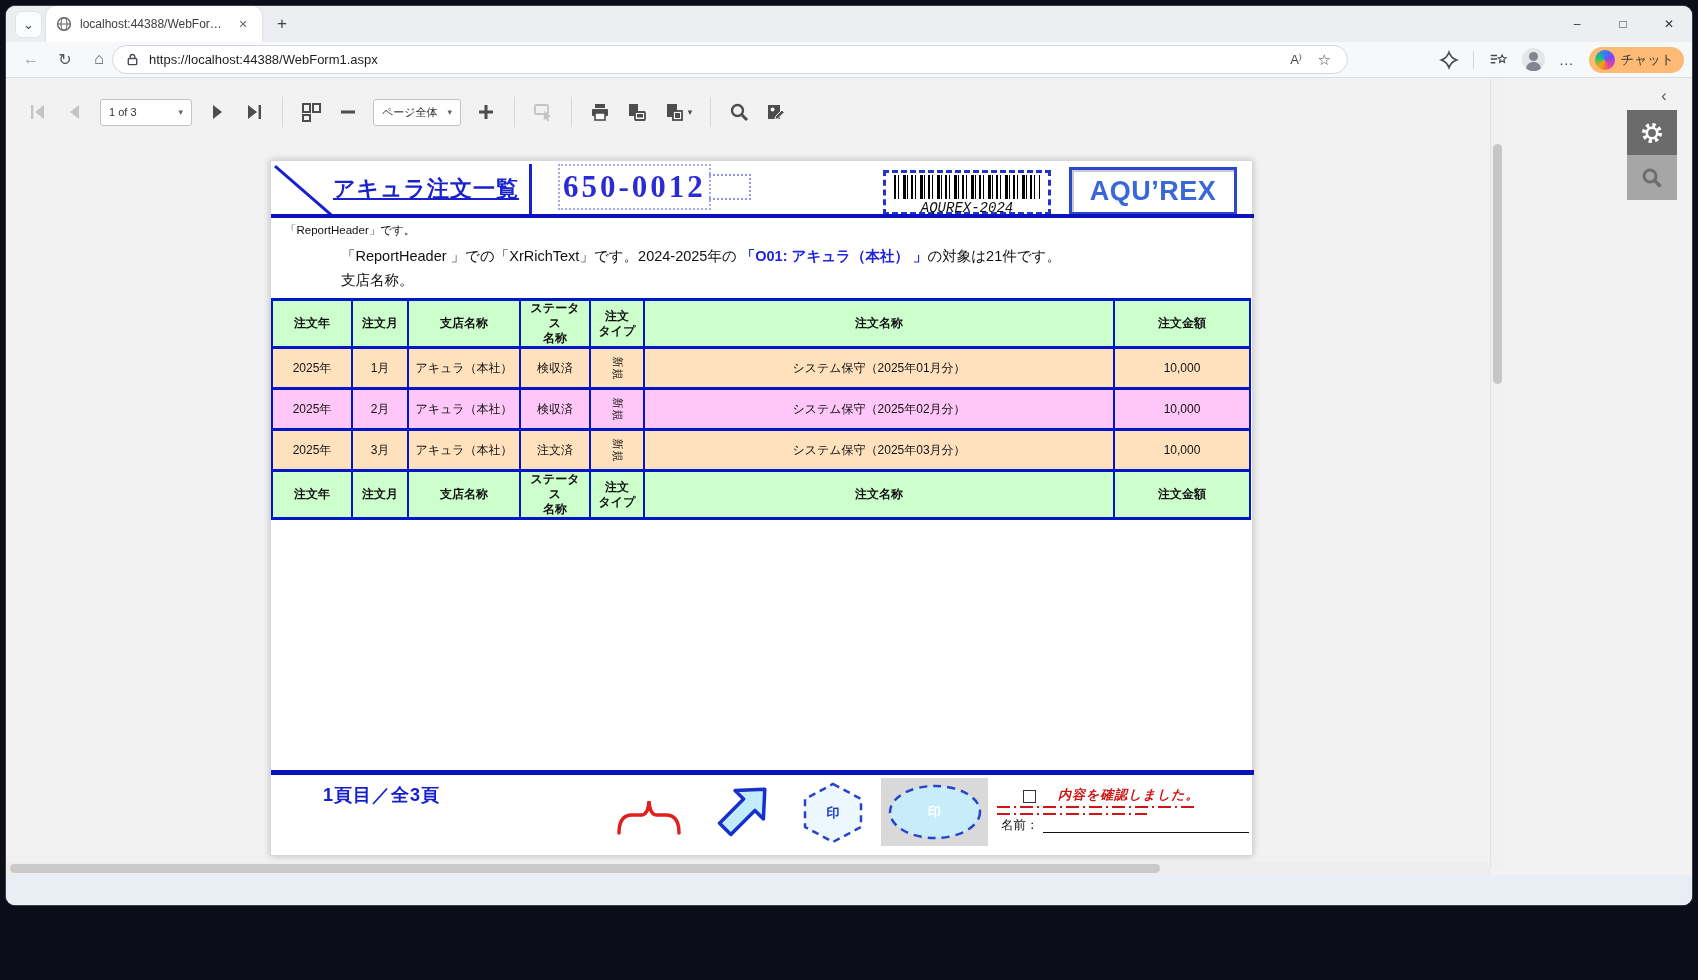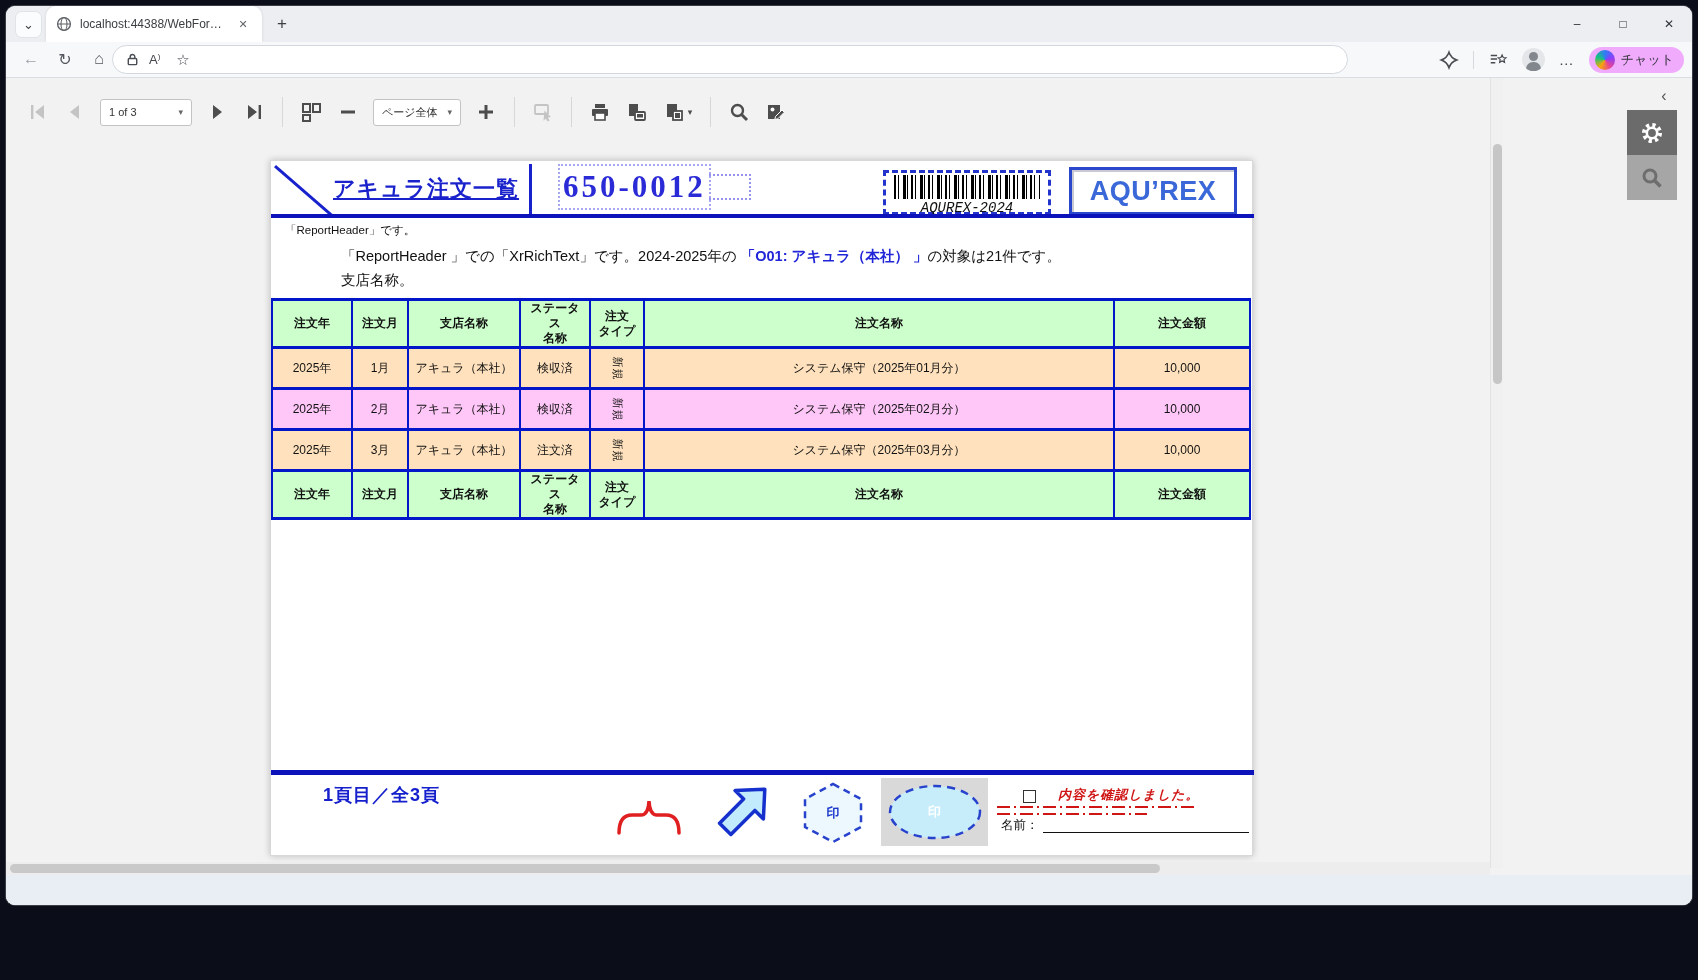--- a/index.html
+++ b/index.html
@@ -28,21 +28,21 @@
   .addr-right{display:flex;align-items:center;gap:16px;margin-right:4px;}
   .aread{font-size:13px;color:#44474c;}
   .aread sup{font-size:8px;}
   .star{font-size:15px;color:#44474c;}
   .navright{position:absolute;right:8px;top:3px;height:29px;display:flex;align-items:center;gap:14px;}
   .vdiv-nav{width:1px;height:18px;background:#d4d7db;}
   .avatar{width:23px;height:23px;border-radius:50%;background:#e4e6e9;position:relative;overflow:hidden;}
   .avatar::before{content:"";position:absolute;left:7px;top:4px;width:9px;height:9px;border-radius:50%;background:#82878d;}
   .avatar::after{content:"";position:absolute;left:4px;top:14px;width:15px;height:9px;border-radius:7px 7px 0 0;background:#82878d;}
   .more{font-size:15px;color:#44474c;letter-spacing:1px;}
-  .copilot{display:flex;align-items:center;gap:6px;padding:3px 10px 3px 6px;border-radius:13px;background:#f0abfc;}
+  .copilot{display:flex;align-items:center;gap:6px;padding:3px 10px 3px 6px;border-radius:13px;background:#fdba74;}
   .cp-ic{width:20px;height:20px;border-radius:50%;background:conic-gradient(#2f7cf6,#8a3ffc,#e84393,#f6a609,#19c37d,#2f7cf6);}
   .cp-lab{font-size:13px;color:#33363b;}
   
   .viewer{position:absolute;left:0;top:72px;width:100%;height:827px;background:#f2f2f2;}
   .vtoolbar{position:absolute;left:20px;top:12px;height:44px;display:flex;align-items:center;gap:13px;}
   .tbi{width:24px;height:24px;display:flex;align-items:center;justify-content:center;color:#4d4d4d;}
   .tbi.dis{color:#c4c4c4;}
   .tbi svg{display:block;}
   .vdiv{width:1px;height:30px;background:#d7d7d7;margin:0 3px;}
   .combo{height:27px;background:#fff;border:1px solid #c3c3c3;border-radius:3px;display:flex;align-items:center;
@@ -156,20 +156,21 @@
     <div class="navic" style="left:80px">
       <span>⌂</span>
     </div>
     <div class="addr">
       <span class="lockwrap">
         <svg width="15" height="15" viewBox="0 0 16 16">
           <rect x="3.5" y="7" width="9" height="6.5" rx="1" fill="none" stroke="#4a4e54" stroke-width="1.5"></rect>
           <path d="M5.5 7 V5.2 a2.5 2.5 0 0 1 5 0 V7" fill="none" stroke="#4a4e54" stroke-width="1.5"></path>
         </svg>
       </span>
+      <span class="url">https://localhost:44388/WebForm1.aspx</span>
       <span class="addr-right">
         <span class="aread"><span>A</span><sup>)</sup></span>
         <span class="star">☆</span>
       </span>
     </div>
     <div class="navright">
       <svg width="20" height="20" viewBox="0 0 22 22">
         <path d="M11 2.5 C12.5 7 15 9.5 19.5 11 C15 12.5 12.5 15 11 19.5 C9.5 15 7 12.5 2.5 11 C7 9.5 9.5 7 11 2.5 Z" fill="none" stroke="#474a4f" stroke-width="1.7"></path>
       </svg>
       <span class="vdiv-nav"></span>

